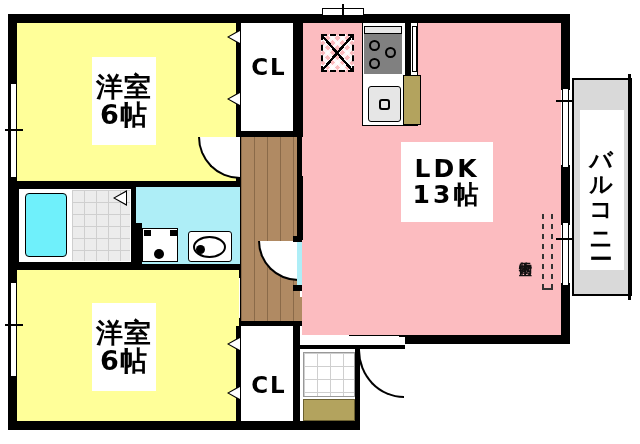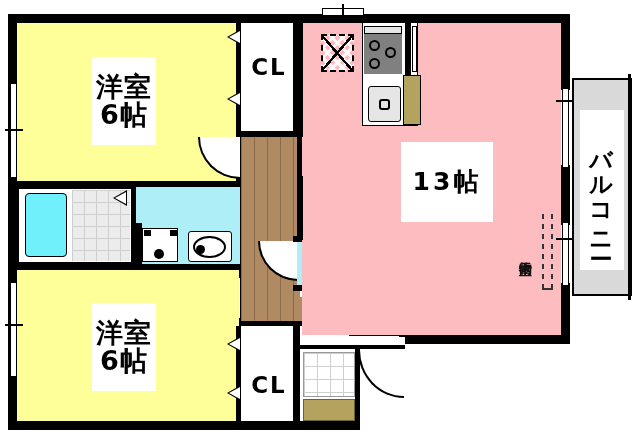--- a/index.html
+++ b/index.html
@@ -219,20 +219,21 @@
   <div class="abs f-white" style="left:412px;top:26px;width:5px;height:46px;border:1.5px solid #000;"></div>
 
   <div class="abs hatch" style="left:321px;top:34px;width:33px;height:38px;"></div>
   <div class="abs" style="left:321px;top:34px;width:33px;height:38px;background:linear-gradient(to bottom right,transparent 47%,#000 47%,#000 52%,transparent 52%);"></div>
   <div class="abs" style="left:321px;top:34px;width:33px;height:38px;background:linear-gradient(to top right,transparent 47%,#000 47%,#000 52%,transparent 52%);"></div>
 
   <div class="abs win" style="left:322px;top:8px;width:42px;height:8px;"></div>
   <div class="abs winmark" style="left:342px;top:4px;width:2px;height:17px;"></div>
 
   <div class="abs lbl lbl-ldk" style="left:401px;top:142px;width:92px;height:80px;">
+    <span>LDK</span>
     <span>13帖</span>
   </div>
 
   <div class="abs vert lbl-dry" style="left:516px;top:216px;width:18px;height:72px;">
     <span>室内物干</span>
   </div>
   <div class="abs dashrail" style="left:542px;top:214px;width:2px;height:76px;"></div>
   <div class="abs dashrail" style="left:551px;top:214px;width:2px;height:76px;"></div>
   <div class="abs" style="left:542px;top:288px;width:11px;height:2px;background:#333;"></div>
 

